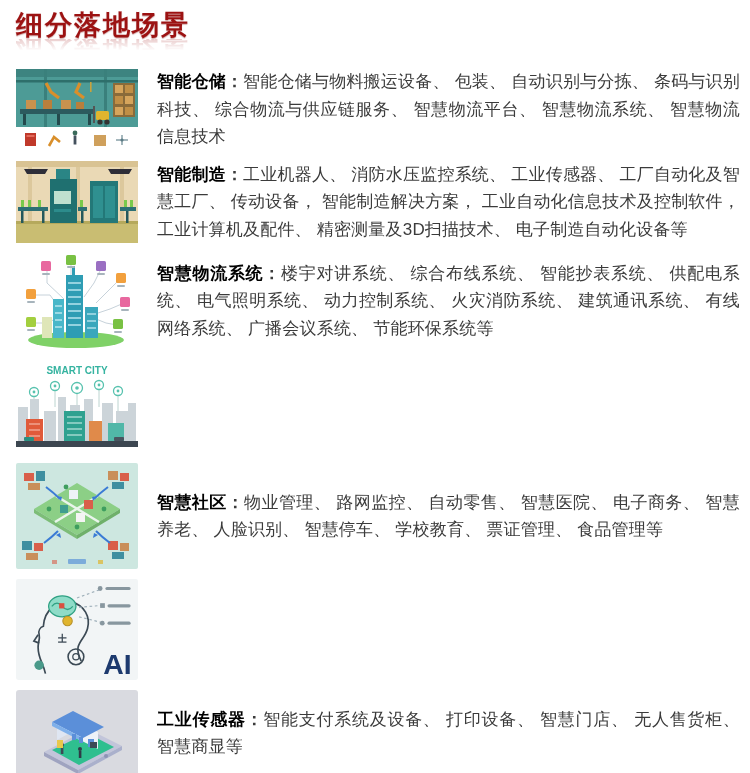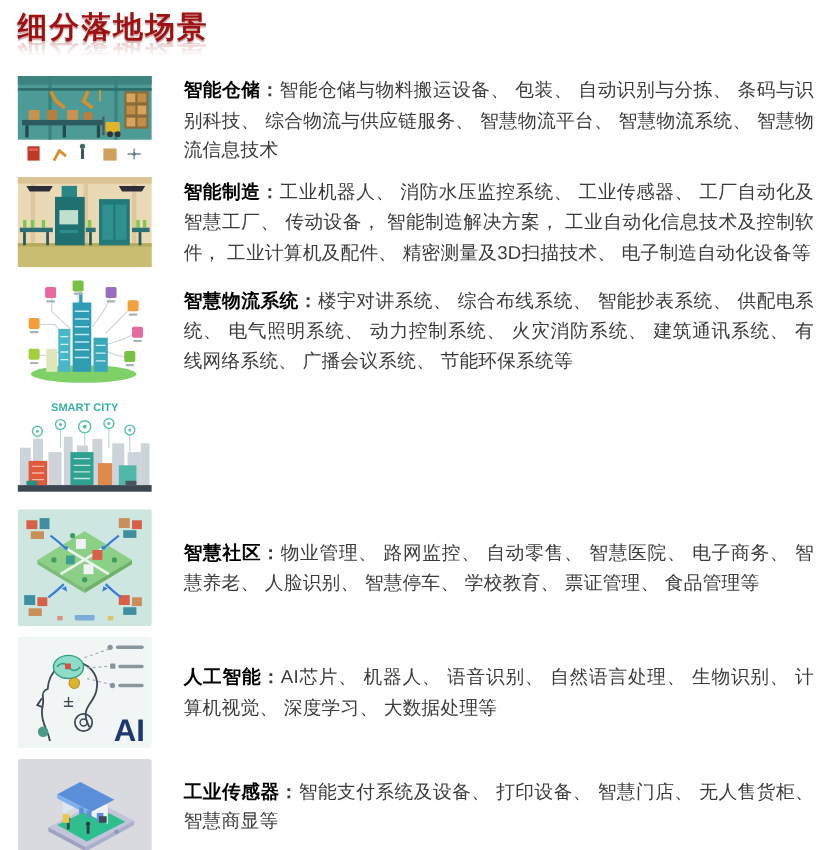--- a/index.html
+++ b/index.html
@@ -15,21 +15,21 @@
     color:#9c1212; text-shadow:0 1px 1px rgba(120,0,0,.35);
   }
   .title-reflection {
     display:block; font-size:27px; font-weight:bold; letter-spacing:2px;
     color:#9c1212; transform:scaleY(-1); height:13px; overflow:hidden;
     opacity:.22;
     -webkit-mask-image:linear-gradient(to bottom, transparent 10%, rgba(0,0,0,.9) 95%);
             mask-image:linear-gradient(to bottom, transparent 10%, rgba(0,0,0,.9) 95%);
   }
   .section { display:flex; align-items:center; margin-bottom:10px; }
-  .illus { flex:0 0 122px; margin-right:29px; }
+  .illus { flex:0 0 122px; margin-right:19px; }
   .illus svg { display:block; width:100%; height:auto; }
   .desc {
     flex:1; font-size:17px; line-height:1.62; color:#3b3b3b;
     text-align:justify; letter-spacing:.2px;
   }
   .sec-label { color:#000000; font-weight:bold; }
   .sec-colon { color:#3b3b3b; font-weight:bold; }
 </style>
 </head>
 <body>
@@ -328,21 +328,20 @@
         <circle cx="80" cy="9" r="2.3"></circle>
           <rect x="85" y="7.5" width="24" height="3" rx="1.5"></rect>
         <rect x="80" y="23" width="4.5" height="4.5"></rect>
           <rect x="87" y="24" width="22" height="3" rx="1.5"></rect>
         <circle cx="82" cy="42" r="2.3"></circle>
           <rect x="87" y="40.5" width="22" height="3" rx="1.5"></rect>
       </g>
       <text x="110" y="90" text-anchor="end" font-size="27" font-weight="bold" fill="#1d3a6e" font-family="Liberation Sans, sans-serif">AI</text>
     </svg>
   </div>
-  <p class="desc"><span class="sec-label">人工智能</span><span class="sec-colon">：</span><span>AI芯片、 机器人、 语音识别、 自然语言处理、 生物识别、 计算机视觉、 深度学习、 大数据处理等</span></p>
 </div>
 
 <div class="section">
   <div class="illus">
     <svg viewBox="0 0 122 86">
       <rect width="122" height="86" rx="3" fill="#d9dae0"></rect>
       <polygon points="28,62 72,39 106,56 62,80" fill="#c2c5da"></polygon>
       <polygon points="28,62 62,80 62,84 28,66" fill="#9fa3c0"></polygon>
       <polygon points="62,80 106,56 106,60 62,84" fill="#aab0cc"></polygon>
       <polygon points="36,60 71,43 98,57 63,75" fill="#2fbf8f"></polygon>

